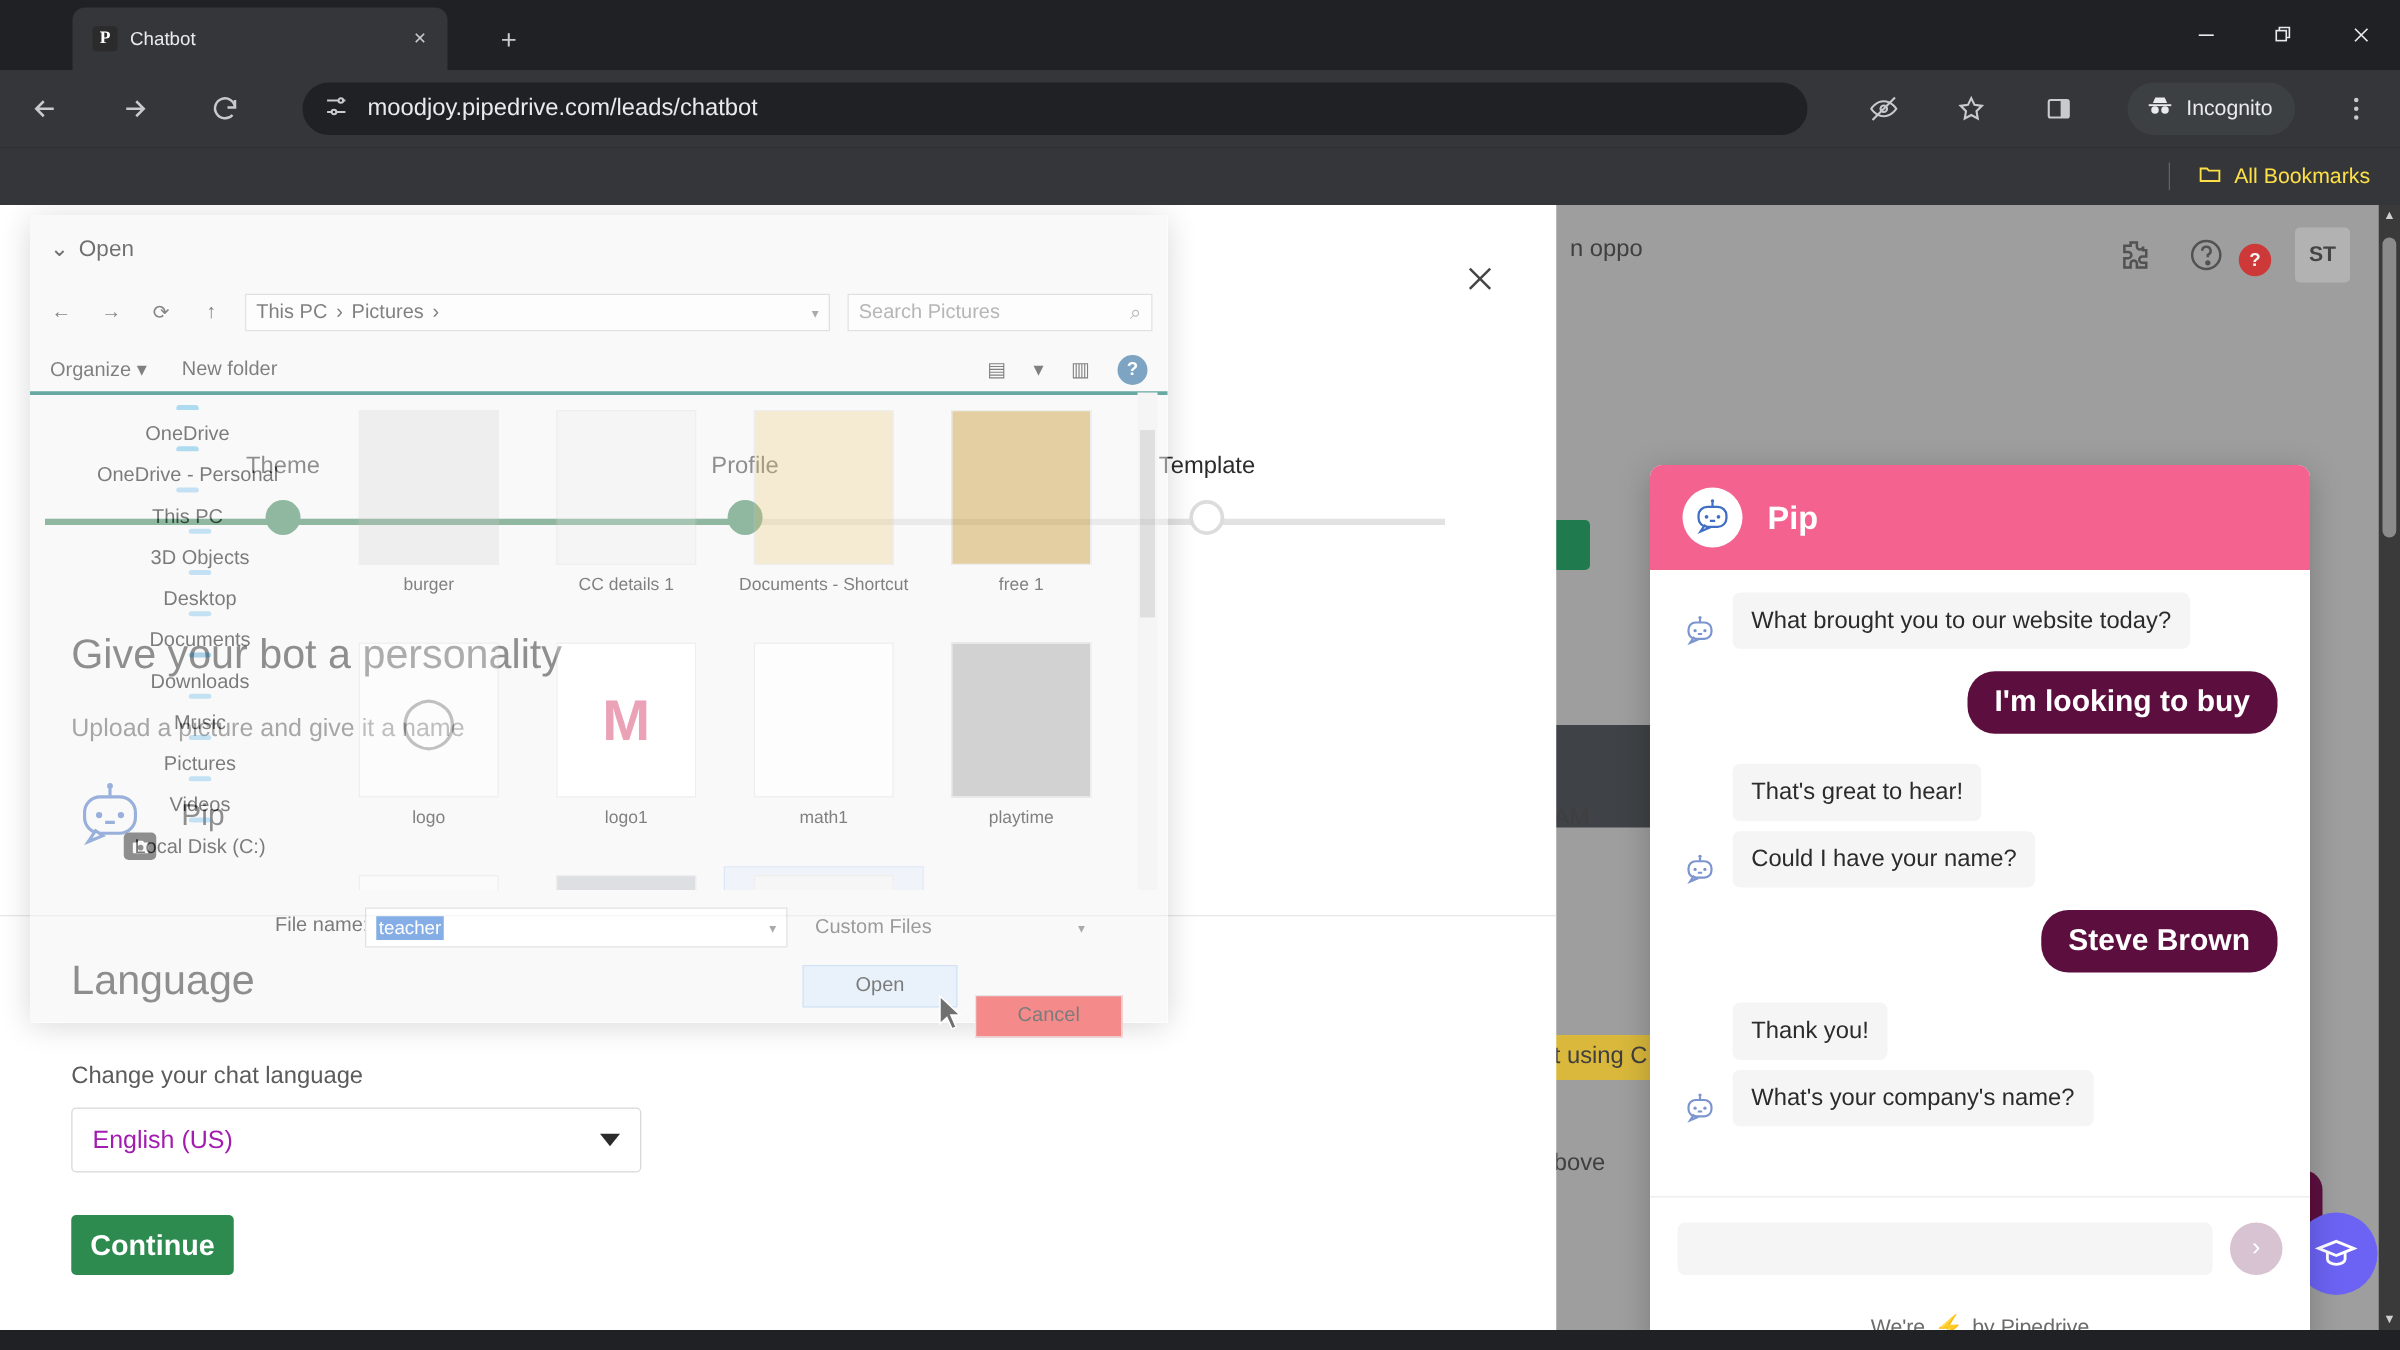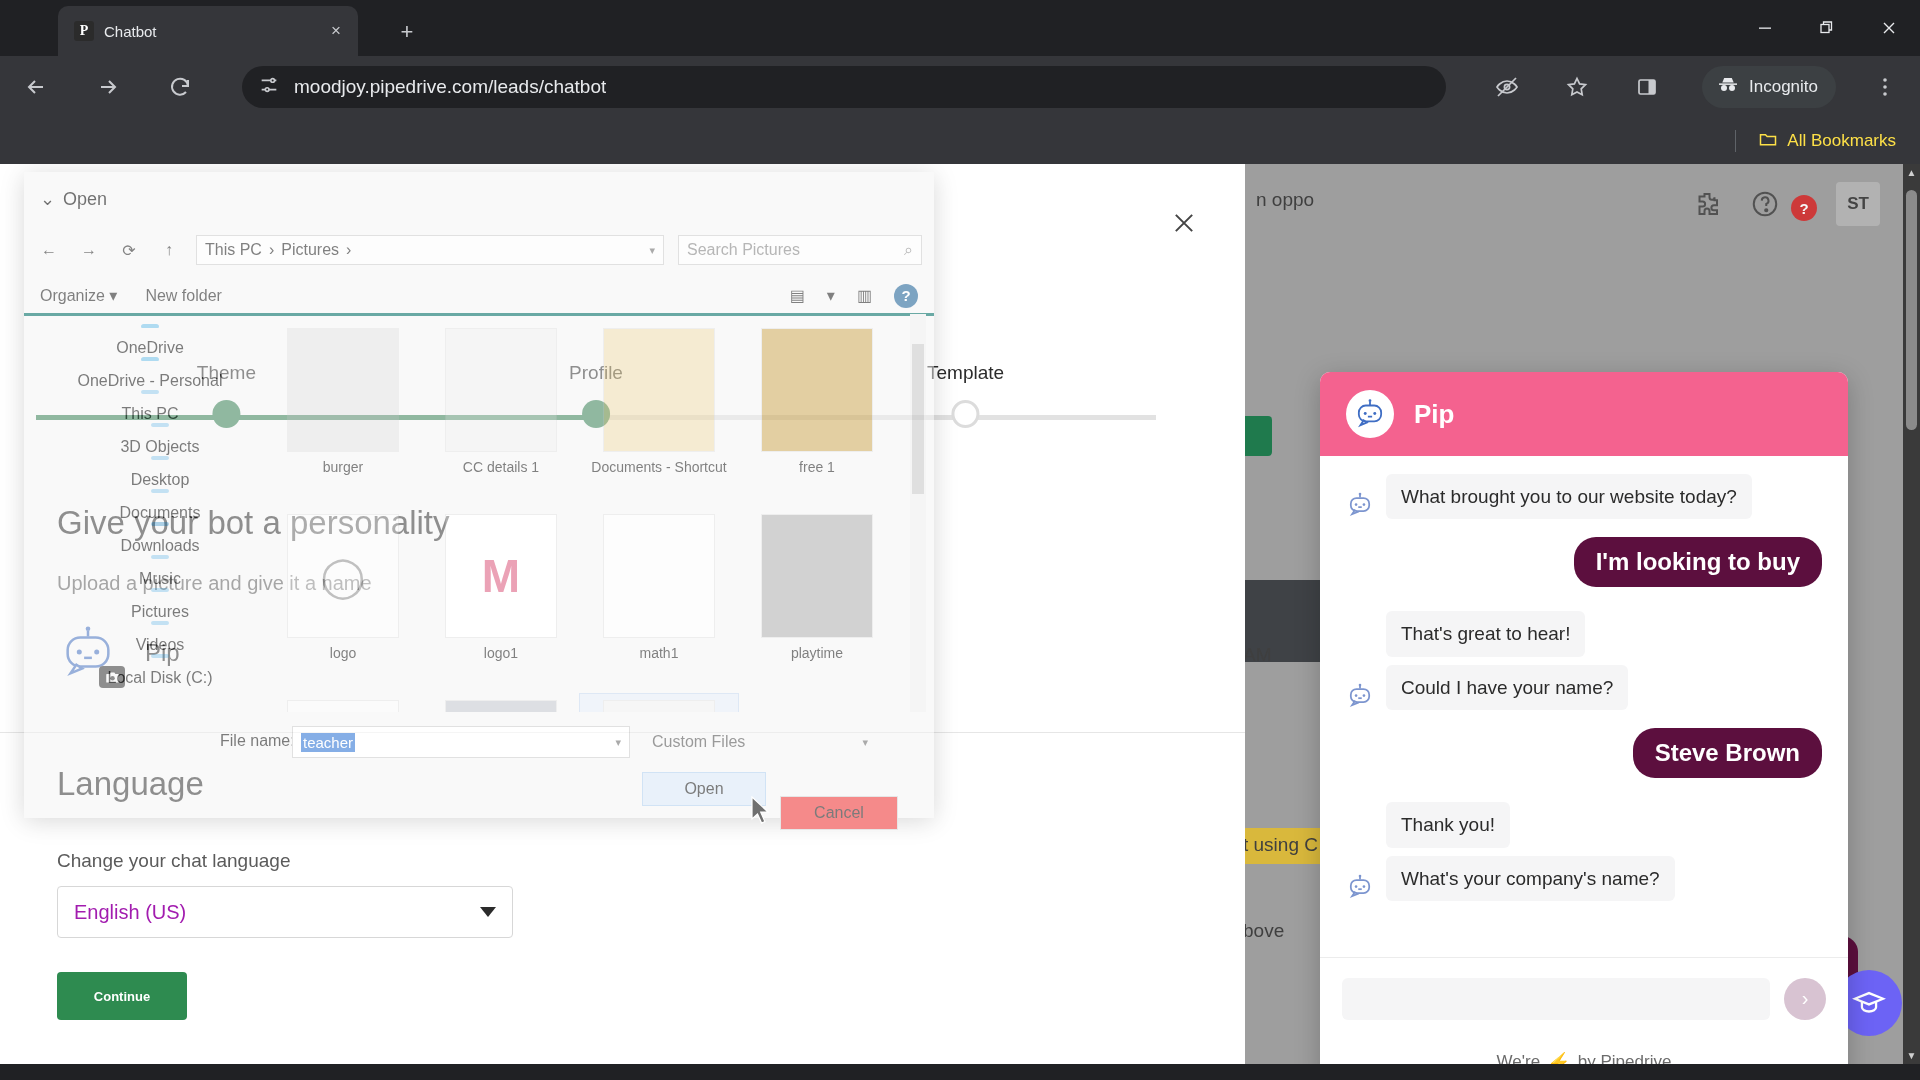--- a/index.html
+++ b/index.html
@@ -157,21 +157,21 @@
   .sec-title { position: absolute; left: 57px; top: 601px; font-size: 33px; color: #2b2b2b;
                font-weight: 400; }
   .field-label { position: absolute; left: 57px; top: 686px; font-size: 19px; color: #5b5b5b; }
   .select-box { position: absolute; left: 57px; top: 722px; width: 456px; height: 52px;
                 border: 1px solid #d7d7d7; border-radius: 4px; background: #fff;
                 display: flex; align-items: center; padding: 0 16px; }
   .select-val { font-size: 20px; color: #a21caf; flex: 1; }
   .caret { width: 0; height: 0; border-left: 8px solid transparent;
            border-right: 8px solid transparent; border-top: 10px solid #2b2b2b; }
   .btn-continue { position: absolute; left: 57px; top: 808px; width: 130px; height: 48px;
-                  background: #2e8b50; color: #fff; font-size: 13px; font-weight: bold;
+                  background: #2e8b50; color: #fff; font-size: 23px; font-weight: bold;
                   border: none; border-radius: 4px; }
 
   
   #filedlg {
     position: absolute; left: 24px; top: 8px; width: 910px; height: 646px;
     background: rgba(244,244,244,0.80); opacity: .62;
     box-shadow: 0 3px 24px rgba(0,0,0,.25);
     font-family: "Liberation Sans", sans-serif; color: #2b2b2b;
   }
   .fd-title { position: absolute; left: 16px; top: 16px; font-size: 18px; color: #1a1a1a;

